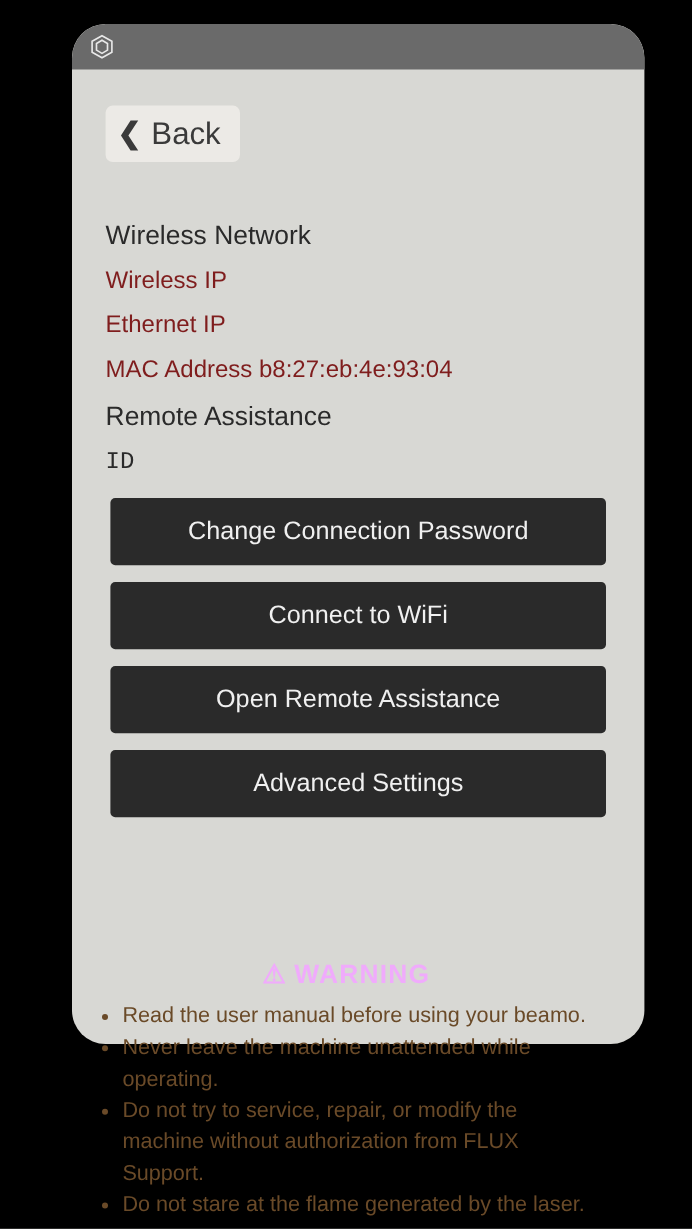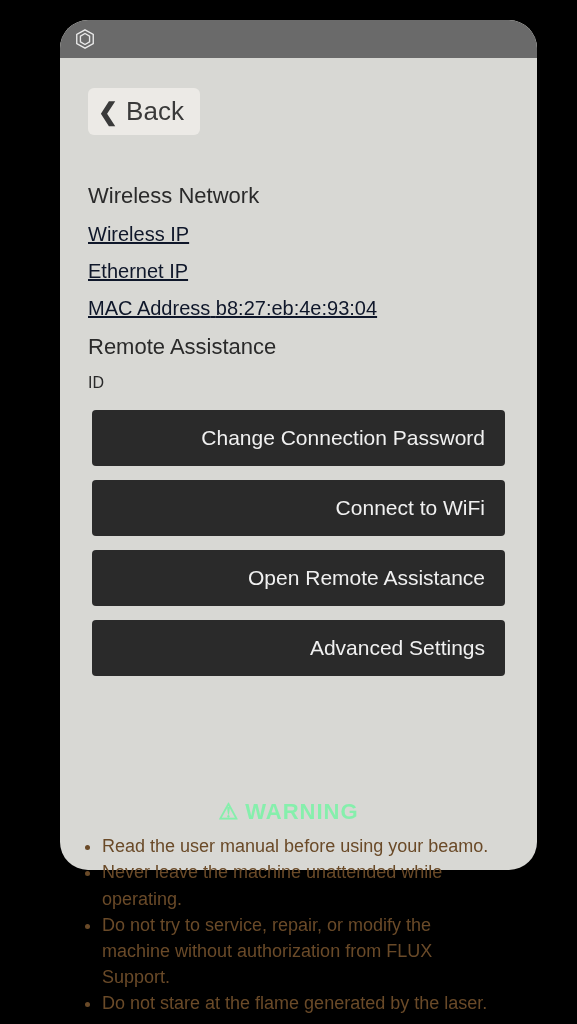--- a/index.html
+++ b/index.html
@@ -63,59 +63,59 @@
     }
     .section-title {
       font-size: 22px;
       font-weight: 500;
       color: #2a2a2a;
       margin-bottom: 14px;
       margin-top: 6px;
     }
     .info-line {
       font-size: 20px;
-      color: #0f172a;
+      color: #7f1d1d;
       margin-bottom: 14px;
       font-weight: 400;
-      text-decoration: underline;
     }
     .id-line {
-      font-size: 16px;
+      font-size: 20px;
       color: #2a2a2a;
       margin-bottom: 18px;
+      font-family: Liberation Mono, monospace;
     }
     .action-btn {
       display: block;
       width: calc(100% - 8px);
       margin: 0 4px 14px 4px;
       background: #2a2a2a;
       color: #f0f0f0;
       border: none;
-      text-align: right;
+      text-align: center;
       padding: 16px 20px;
       font-size: 21px;
       border-radius: 4px;
       cursor: pointer;
       font-weight: 400;
     }
     .warning-area {
       position: absolute;
       bottom: 0;
       left: 0;
       right: 0;
       padding: 12px 80px 8px 80px;
       color: #8a5a30;
     }
     .warning-title {
       text-align: center;
       font-weight: 700;
       font-size: 22px;
       letter-spacing: 1px;
       margin-bottom: 8px;
-      color: #86efac;
+      color: #f0abfc;
     }
     .warning-title .tri {
       margin-right: 6px;
     }
     .warning-list {
       list-style: disc;
       padding-left: 22px;
       font-size: 18px;
       line-height: 1.45;
       color: #6a4a28;

